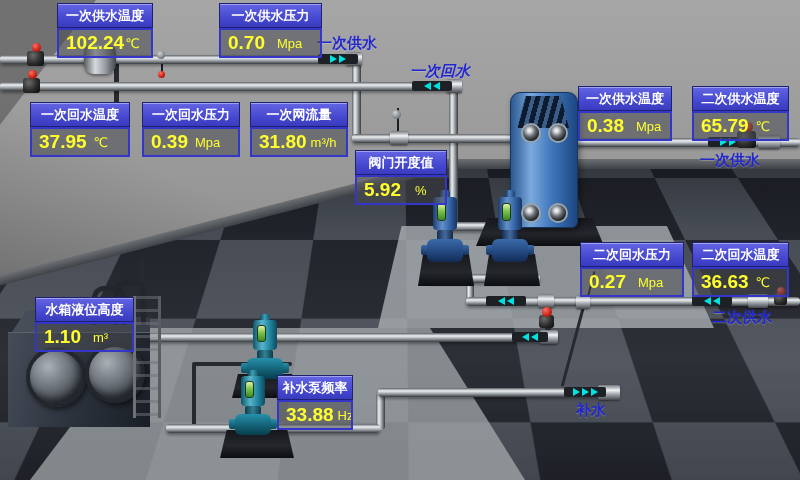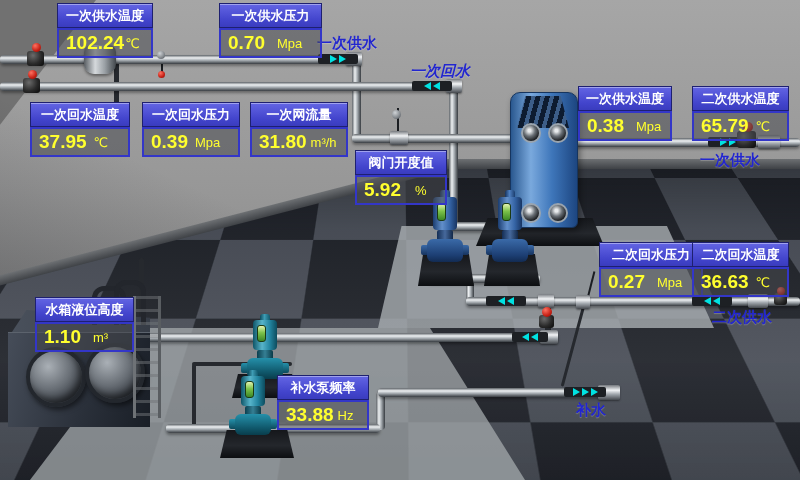--- a/index.html
+++ b/index.html
@@ -331,42 +331,42 @@
         <span class="g-unit" style="margin-left:12px;">Mpa</span>
       </div>
   </div>
   <div class="gauge" style="left:692px;top:86px;width:97px;">
     <div class="g-hdr">二次供水温度</div>
     <div class="g-val">
         <span class="g-num">65.79</span>
         <span class="g-unit">℃</span>
       </div>
   </div>
-  <div class="gauge" style="left:599px;top:242px;width:104px;">
+  <div class="gauge" style="left:580px;top:242px;width:104px;">
     <div class="g-hdr">二次回水压力</div>
     <div class="g-val">
         <span class="g-num">0.27</span>
         <span class="g-unit" style="margin-left:12px;">Mpa</span>
       </div>
   </div>
   <div class="gauge" style="left:692px;top:242px;width:97px;">
     <div class="g-hdr">二次回水温度</div>
     <div class="g-val">
         <span class="g-num">36.63</span>
         <span class="g-unit">℃</span>
       </div>
   </div>
   <div class="gauge" style="left:35px;top:297px;width:99px;">
     <div class="g-hdr">水箱液位高度</div>
     <div class="g-val">
         <span class="g-num">1.10</span>
         <span class="g-unit" style="margin-left:12px;">m³</span>
       </div>
   </div>
-  <div class="gauge" style="left:277px;top:375px;width:92px;">
+  <div class="gauge" style="left:277px;top:375px;width:76px;">
     <div class="g-hdr">补水泵频率</div>
     <div class="g-val">
         <span class="g-num">33.88</span>
         <span class="g-unit" style="margin-left:4px;">Hz</span>
       </div>
   </div>
 
 </div>
 
 </body></html>

